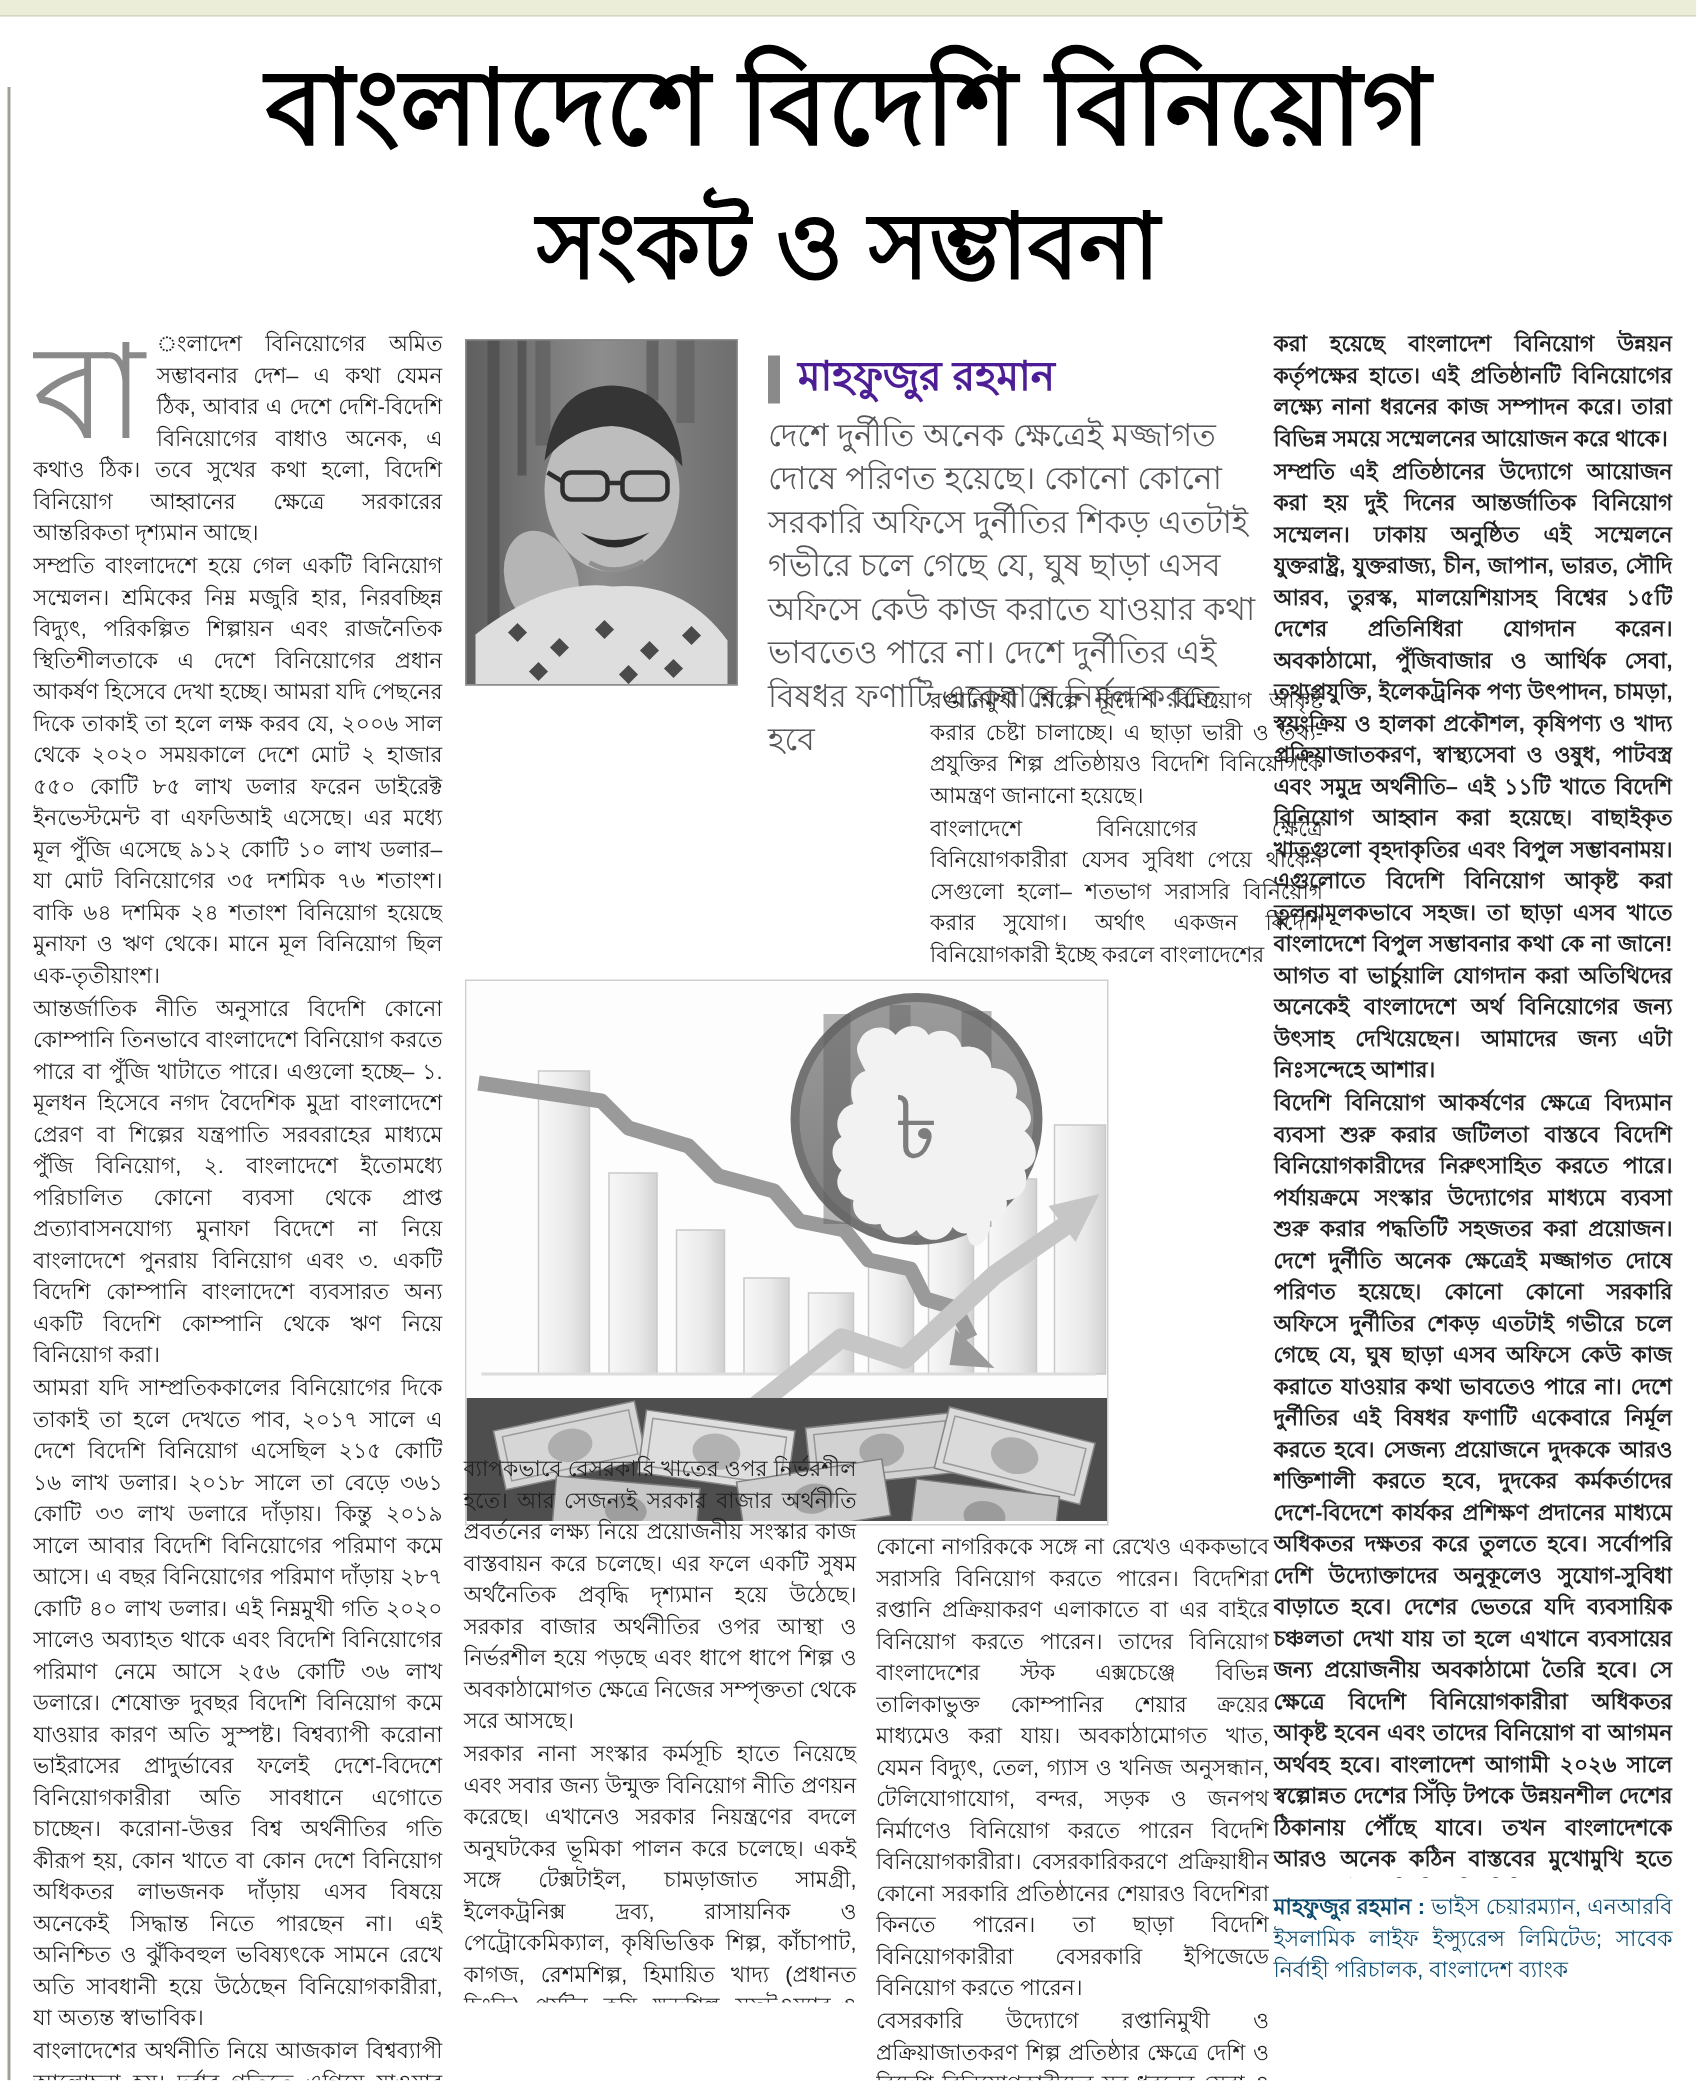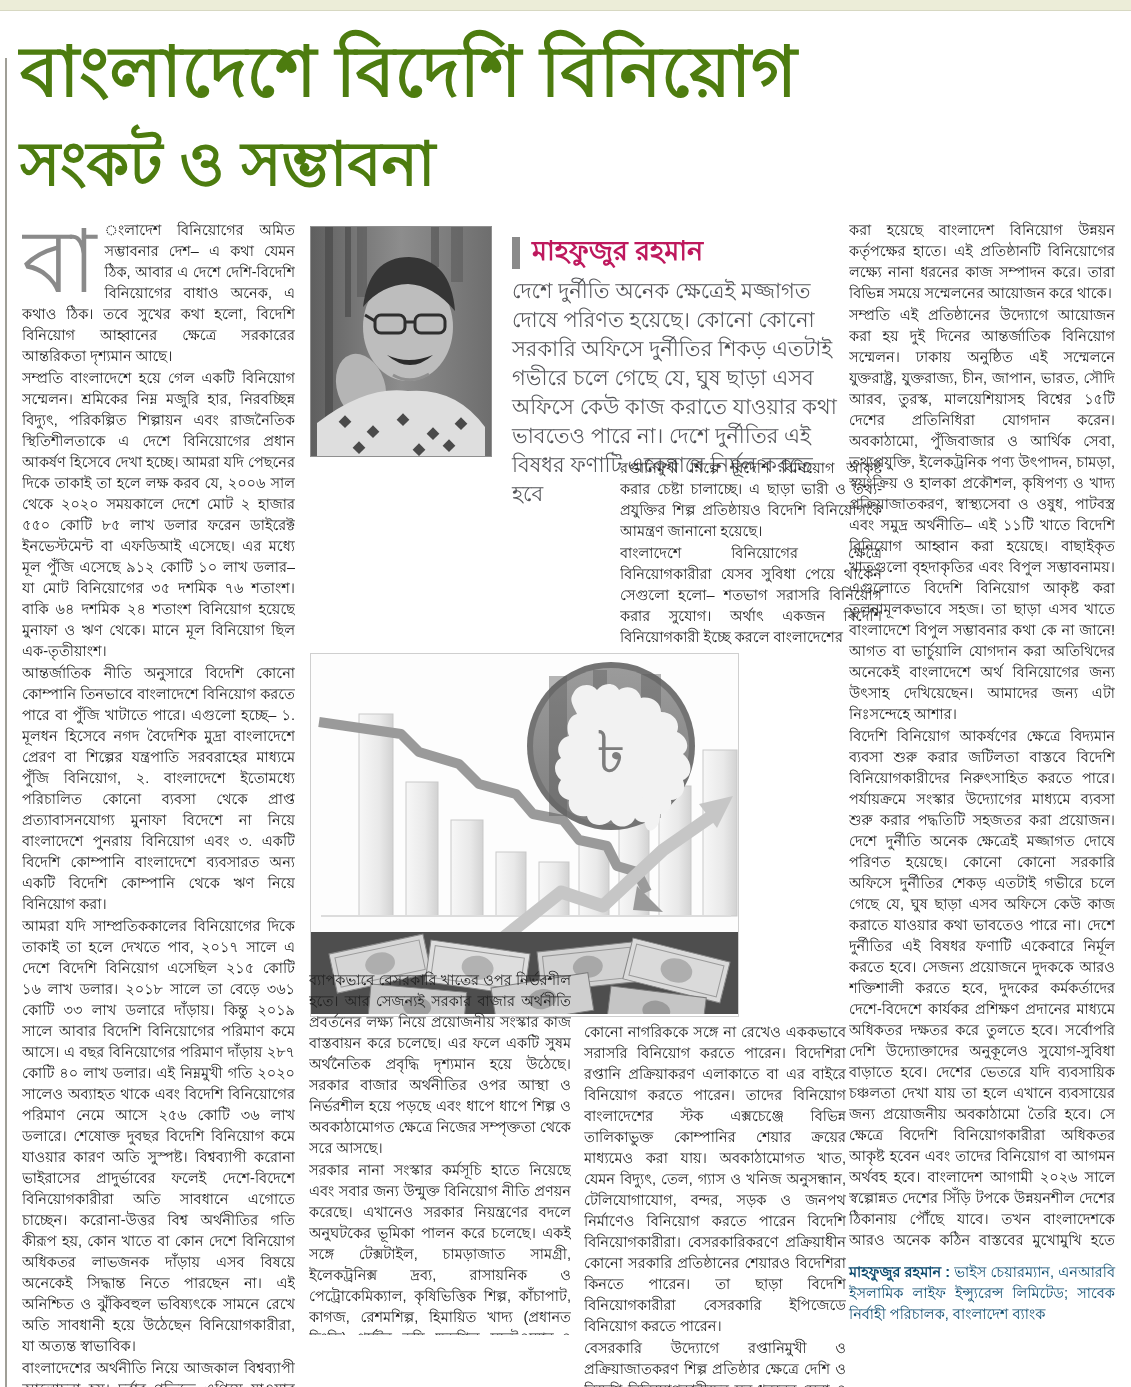--- a/index.html
+++ b/index.html
@@ -1,29 +1,29 @@
 <!DOCTYPE html>
 <html><head>
 <meta charset="utf-8">
 <style>
   html,body{margin:0;padding:0;background:#ffffff;}
   #page{position:relative;width:1131px;height:1387px;background:#ffffff;overflow:hidden;
         font-family:"Liberation Sans","DejaVu Sans",sans-serif;color:#1e1e1e;}
   .topband{position:absolute;left:0;top:0;width:1131px;height:10px;background:#ecedd8;border-bottom:1px solid #d7d8c2;}
   .leftline{position:absolute;left:5px;top:58px;width:2px;height:1329px;background:#a09f97;}
-  .headline{position:absolute;left:20px;top:26px;width:1091px;font-weight:bold;color:#4d7c0f;}
+  .headline{position:absolute;left:20px;top:26px;width:1091px;text-align:center;font-weight:bold;color:#000000;}
   .headline .l1{font-size:70px;line-height:92px;}
   .headline .l2{font-size:61px;line-height:92px;}
   .col{position:absolute;font-size:14.5px;line-height:21px;text-align:justify;overflow:hidden;color:#222;}
   .col p{margin:0 0 1px 0;}
   .dropcap{float:left;font-size:88px;line-height:72px;padding:6px 8px 0 0;color:#8a8a8a;font-weight:400;}
   .photo{position:absolute;left:310px;top:226px;width:180px;height:229px;border:1px solid #8f8f8f;background:#777;}
   .byline{position:absolute;left:512px;top:230px;display:flex;align-items:center;}
   .byline .bar{width:8px;height:32px;background:#8a8a8a;margin-right:12px;}
-  .byline .name{font-size:27px;font-weight:bold;color:#be185d;}
+  .byline .name{font-size:27px;font-weight:bold;color:#4c1d95;}
   .quote{position:absolute;left:512px;top:276px;width:326px;font-size:21px;line-height:29px;color:#55565a;text-align:left;}
   .illus{position:absolute;left:310px;top:653px;width:427px;height:362px;border:1px solid #cfcfcf;background:#fff;}
   .bio{position:absolute;left:849px;top:1262px;width:266px;font-size:14.5px;line-height:21px;text-align:justify;color:#0c4a6e;}
   .bio .bname{font-weight:bold;}
   svg{display:block;}
 </style>
 </head>
 <body>
 
 <div id="page">
@@ -198,21 +198,21 @@
   <div class="col" style="left:309px;top:970px;width:262px;height:365px;">
     <p>ব্যাপকভাবে বেসরকারি খাতের ওপর নির্ভরশীল হতে। আর সেজন্যই সরকার বাজার অর্থনীতি প্রবর্তনের লক্ষ্য নিয়ে প্রয়োজনীয় সংস্কার কাজ বাস্তবায়ন করে চলেছে। এর ফলে একটি সুষম অর্থনৈতিক প্রবৃদ্ধি দৃশ্যমান হয়ে উঠেছে। সরকার বাজার অর্থনীতির ওপর আস্থা ও নির্ভরশীল হয়ে পড়ছে এবং ধাপে ধাপে শিল্প ও অবকাঠামোগত ক্ষেত্রে নিজের সম্পৃক্ততা থেকে সরে আসছে।</p>
     <p>সরকার নানা সংস্কার কর্মসূচি হাতে নিয়েছে এবং সবার জন্য উন্মুক্ত বিনিয়োগ নীতি প্রণয়ন করেছে। এখানেও সরকার নিয়ন্ত্রণের বদলে অনুঘটকের ভূমিকা পালন করে চলেছে। একই সঙ্গে টেক্সটাইল, চামড়াজাত সামগ্রী, ইলেকট্রনিক্স দ্রব্য, রাসায়নিক ও পেট্রোকেমিক্যাল, কৃষিভিত্তিক শিল্প, কাঁচাপাট, কাগজ, রেশমশিল্প, হিমায়িত খাদ্য (প্রধানত চিংড়ি), পর্যটন, কৃষি, ক্ষুদ্রশিল্প, সফটওয়্যার ও ডাটা প্রসেসিং জাতীয়</p>
   </div>
 
   <div class="col" style="left:584px;top:1022px;width:262px;height:365px;">
     <p>কোনো নাগরিককে সঙ্গে না রেখেও এককভাবে সরাসরি বিনিয়োগ করতে পারেন। বিদেশিরা রপ্তানি প্রক্রিয়াকরণ এলাকাতে বা এর বাইরে বিনিয়োগ করতে পারেন। তাদের বিনিয়োগ বাংলাদেশের স্টক এক্সচেঞ্জে বিভিন্ন তালিকাভুক্ত কোম্পানির শেয়ার ক্রয়ের মাধ্যমেও করা যায়। অবকাঠামোগত খাত, যেমন বিদ্যুৎ, তেল, গ্যাস ও খনিজ অনুসন্ধান, টেলিযোগাযোগ, বন্দর, সড়ক ও জনপথ নির্মাণেও বিনিয়োগ করতে পারেন বিদেশি বিনিয়োগকারীরা। বেসরকারিকরণে প্রক্রিয়াধীন কোনো সরকারি প্রতিষ্ঠানের শেয়ারও বিদেশিরা কিনতে পারেন। তা ছাড়া বিদেশি বিনিয়োগকারীরা বেসরকারি ইপিজেডে বিনিয়োগ করতে পারেন।</p>
     <p>বেসরকারি উদ্যোগে রপ্তানিমুখী ও প্রক্রিয়াজাতকরণ শিল্প প্রতিষ্ঠার ক্ষেত্রে দেশি ও বিদেশি বিনিয়োগকারীদের সব ধরনের সেবা ও সহযোগিতা করার জন্য দায়িত্ব প্রদান</p>
   </div>
 
-  <div class="col" style="left:849px;top:220px;width:266px;height:1032px;">
+  <div class="col" style="left:849px;top:220px;width:266px;height:1032px;font-weight:bold;">
     <p>করা হয়েছে বাংলাদেশ বিনিয়োগ উন্নয়ন কর্তৃপক্ষের হাতে। এই প্রতিষ্ঠানটি বিনিয়োগের লক্ষ্যে নানা ধরনের কাজ সম্পাদন করে। তারা বিভিন্ন সময়ে সম্মেলনের আয়োজন করে থাকে।</p>
     <p>সম্প্রতি এই প্রতিষ্ঠানের উদ্যোগে আয়োজন করা হয় দুই দিনের আন্তর্জাতিক বিনিয়োগ সম্মেলন। ঢাকায় অনুষ্ঠিত এই সম্মেলনে যুক্তরাষ্ট্র, যুক্তরাজ্য, চীন, জাপান, ভারত, সৌদি আরব, তুরস্ক, মালয়েশিয়াসহ বিশ্বের ১৫টি দেশের প্রতিনিধিরা যোগদান করেন। অবকাঠামো, পুঁজিবাজার ও আর্থিক সেবা, তথ্যপ্রযুক্তি, ইলেকট্রনিক পণ্য উৎপাদন, চামড়া, স্বয়ংক্রিয় ও হালকা প্রকৌশল, কৃষিপণ্য ও খাদ্য প্রক্রিয়াজাতকরণ, স্বাস্থ্যসেবা ও ওষুধ, পাটবস্ত্র এবং সমুদ্র অর্থনীতি– এই ১১টি খাতে বিদেশি বিনিয়োগ আহ্বান করা হয়েছে। বাছাইকৃত খাতগুলো বৃহদাকৃতির এবং বিপুল সম্ভাবনাময়। এগুলোতে বিদেশি বিনিয়োগ আকৃষ্ট করা তুলনামূলকভাবে সহজ। তা ছাড়া এসব খাতে বাংলাদেশে বিপুল সম্ভাবনার কথা কে না জানে! আগত বা ভার্চুয়ালি যোগদান করা অতিথিদের অনেকেই বাংলাদেশে অর্থ বিনিয়োগের জন্য উৎসাহ দেখিয়েছেন। আমাদের জন্য এটা নিঃসন্দেহে আশার।</p>
     <p>বিদেশি বিনিয়োগ আকর্ষণের ক্ষেত্রে বিদ্যমান ব্যবসা শুরু করার জটিলতা বাস্তবে বিদেশি বিনিয়োগকারীদের নিরুৎসাহিত করতে পারে। পর্যায়ক্রমে সংস্কার উদ্যোগের মাধ্যমে ব্যবসা শুরু করার পদ্ধতিটি সহজতর করা প্রয়োজন। দেশে দুর্নীতি অনেক ক্ষেত্রেই মজ্জাগত দোষে পরিণত হয়েছে। কোনো কোনো সরকারি অফিসে দুর্নীতির শেকড় এতটাই গভীরে চলে গেছে যে, ঘুষ ছাড়া এসব অফিসে কেউ কাজ করাতে যাওয়ার কথা ভাবতেও পারে না। দেশে দুর্নীতির এই বিষধর ফণাটি একেবারে নির্মূল করতে হবে। সেজন্য প্রয়োজনে দুদককে আরও শক্তিশালী করতে হবে, দুদকের কর্মকর্তাদের দেশে-বিদেশে কার্যকর প্রশিক্ষণ প্রদানের মাধ্যমে অধিকতর দক্ষতর করে তুলতে হবে। সর্বোপরি দেশি উদ্যোক্তাদের অনুকূলেও সুযোগ-সুবিধা বাড়াতে হবে। দেশের ভেতরে যদি ব্যবসায়িক চঞ্চলতা দেখা যায় তা হলে এখানে ব্যবসায়ের জন্য প্রয়োজনীয় অবকাঠামো তৈরি হবে। সে ক্ষেত্রে বিদেশি বিনিয়োগকারীরা অধিকতর আকৃষ্ট হবেন এবং তাদের বিনিয়োগ বা আগমন অর্থবহ হবে। বাংলাদেশ আগামী ২০২৬ সালে স্বল্পোন্নত দেশের সিঁড়ি টপকে উন্নয়নশীল দেশের ঠিকানায় পৌঁছে যাবে। তখন বাংলাদেশকে আরও অনেক কঠিন বাস্তবের মুখোমুখি হতে হবে। তাই দেশি-বিদেশি বিনিয়োগ আহ্বানসহ অন্য সব দিকেই আমাদের ব্যাপক প্রস্তুতি নিতে হবে। বাংলাদেশ হবে বিদেশি বিনিয়োগকারীদের স্বর্গরাজ্য এবং তাদের এক নম্বর ঠিকানা– এমন কথাই বলছেন অনেকে। আমরা উন্মুখ হয়ে সেদিনের প্রত্যাশায় রইলাম।</p>
   </div>
 
   <div class="bio">
     <span class="bname">মাহফুজুর রহমান :</span><span> ভাইস চেয়ারম্যান, এনআরবি ইসলামিক লাইফ ইন্স্যুরেন্স লিমিটেড; সাবেক নির্বাহী পরিচালক, বাংলাদেশ ব্যাংক</span>
   </div>
 
 </div>

